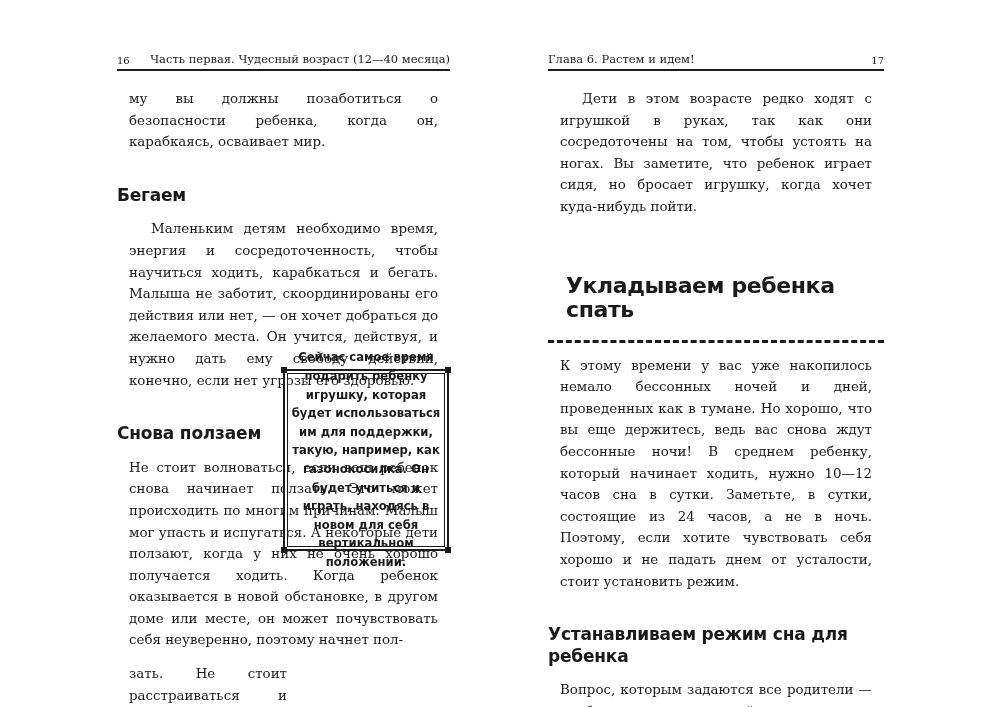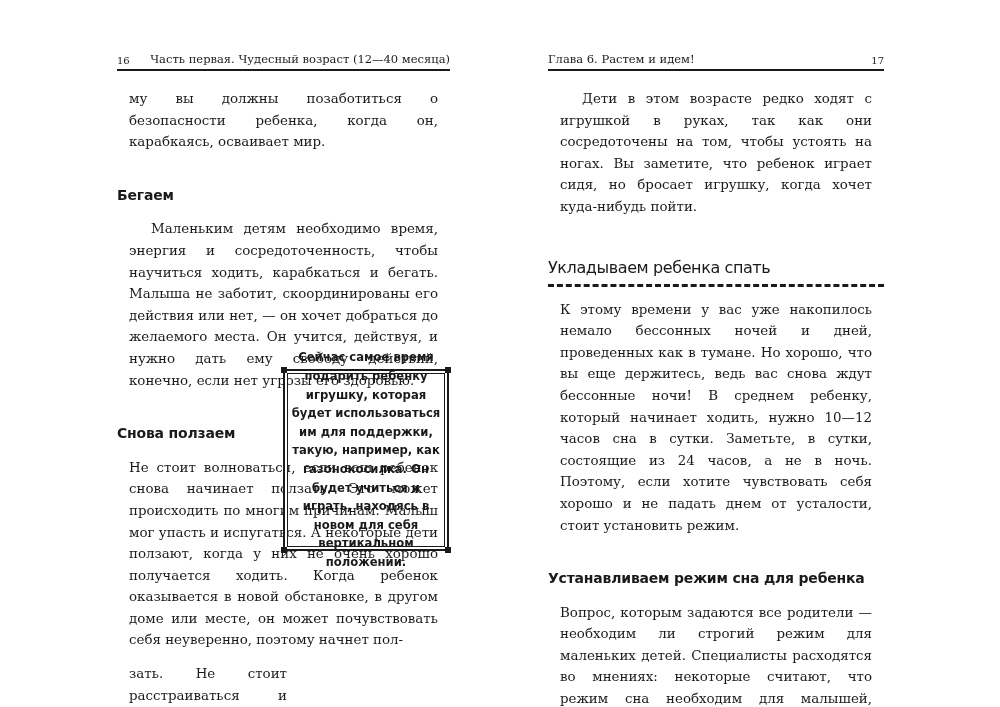--- a/index.html
+++ b/index.html
@@ -7,25 +7,25 @@
          font-family:"DejaVu Serif","Liberation Serif",serif; color:#1a1a1a; }
   .page { position:absolute; top:0; }
   .page-left { left:117px; width:333px; }
   .page-right { left:548px; width:336px; }
   .running-head { position:absolute; top:46px; left:0; right:0; height:20px; border-bottom:2px solid #1a1a1a;
                   font-size:11.5px; display:flex; justify-content:space-between; align-items:flex-end; padding-bottom:3px; }
   .running-head .num { font-size:10px; font-weight:normal; }
   .body { position:absolute; top:76px; left:0; right:0; font-size:13.4px; line-height:21.6px; }
   p { margin:12px; text-align:justify; text-align-last:left; }
   p.indent { text-indent:22px; }
-  .subhead { font-family:"DejaVu Sans","Liberation Sans",sans-serif; font-weight:bold; font-size:14px;
+  .subhead { font-family:"DejaVu Sans","Liberation Sans",sans-serif; font-weight:bold; font-size:17px;
              line-height:21.6px; margin:0; letter-spacing:-0.2px; }
   .gap { height:20px; }
-  .section-title { font-family:"DejaVu Sans","Liberation Sans",sans-serif; font-weight:normal; font-size:16px;
-                   line-height:24px; margin:0; letter-spacing:-0.4px; }
+  .section-title { font-family:"DejaVu Sans","Liberation Sans",sans-serif; font-weight:bold; font-size:22px;
+                   line-height:24px; margin:18px; letter-spacing:-0.4px; }
   .dashed-rule { height:0; border-top:3px dashed #1a1a1a; margin:4px 0 10px 0; }
   .narrow { width:158px; }
   .sidebar { position:absolute; left:166px; top:369px; width:166px; height:182px;
              border:2px solid #1a1a1a; box-shadow: inset 0 0 0 2px #fff, inset 0 0 0 3px #1a1a1a;
              font-family:"DejaVu Sans","Liberation Sans",sans-serif; font-weight:bold; font-size:11.6px;
              line-height:18.6px; text-align:center; padding:8px 6px; box-sizing:border-box;
              display:flex; align-items:center; justify-content:center; }
   .corner { position:absolute; width:6px; height:6px; background:#1a1a1a; }
   .c-tl { left:-4px; top:-4px; } .c-tr { right:-4px; top:-4px; }
   .c-bl { left:-4px; bottom:-4px; } .c-br { right:-4px; bottom:-4px; }

